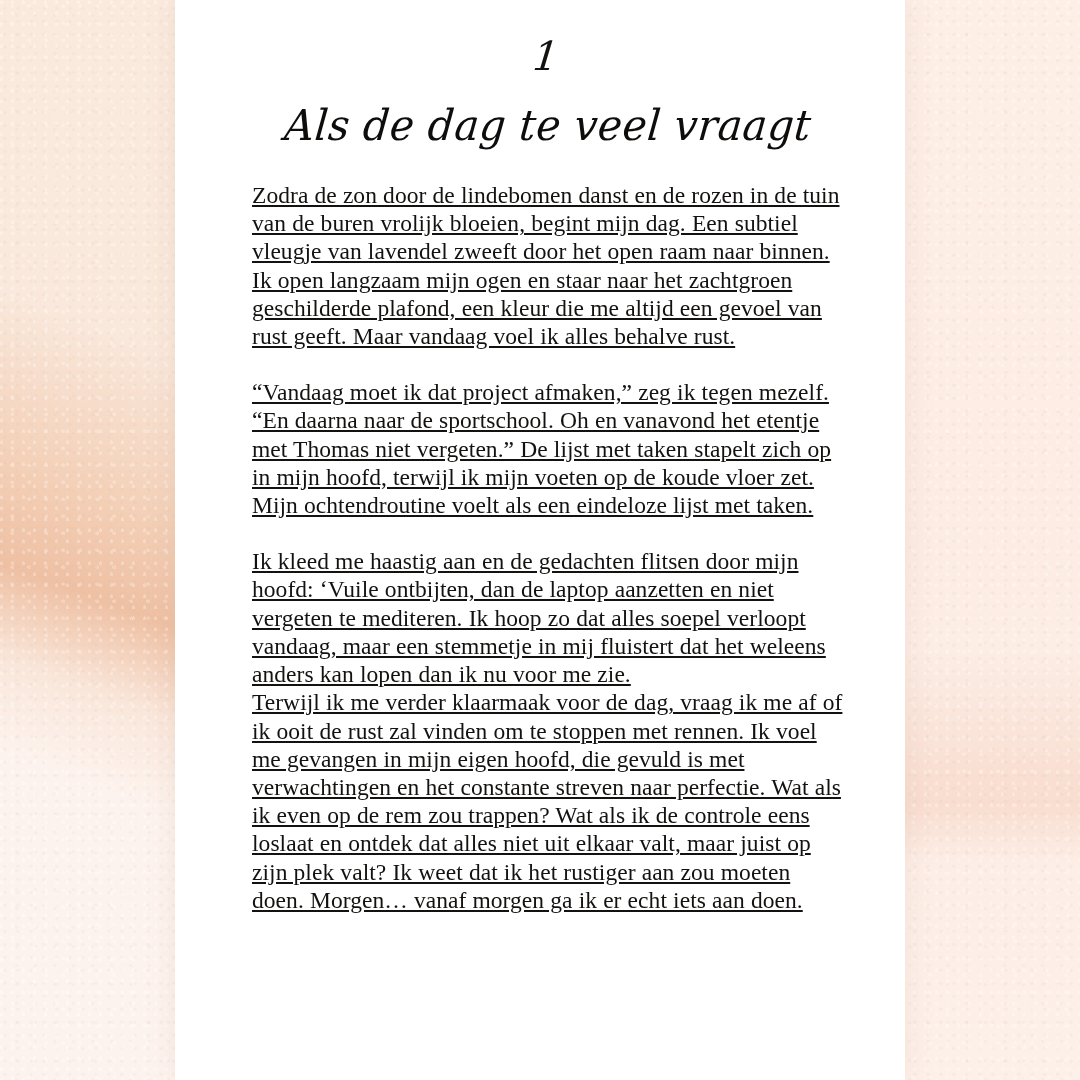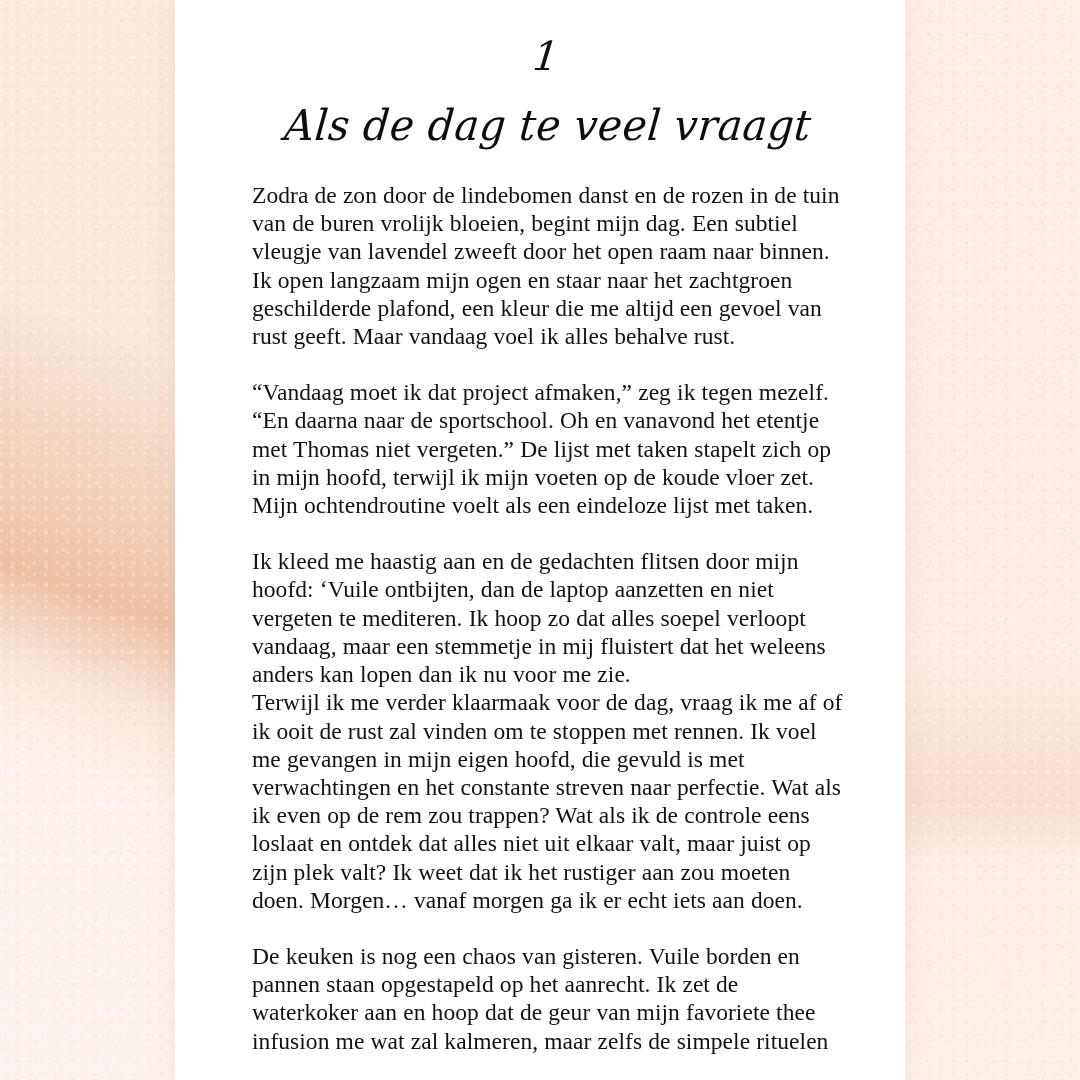--- a/index.html
+++ b/index.html
@@ -131,20 +131,21 @@
     font-size: 23.5px;
     line-height: 28.2px;
     color: #131211;
     text-align: left;
     letter-spacing: 0.05px;
     word-spacing: 0.2px;
   }
 
   .chapter-body p {
     margin: 0 0 28px 0;
+    text-decoration: underline;
   }
 
   .chapter-body p:last-child {
     margin-bottom: 0;
   }
 </style>
 </head>
 <body>
 
 <div class="book-mockup">
@@ -160,19 +161,18 @@
 
       <div class="chapter-number">1</div>
 
       <h1 class="chapter-title">Als de dag te veel vraagt</h1>
 
       <div class="chapter-body">
           <p>Zodra de zon door de lindebomen danst en de rozen in de tuin van de buren vrolijk bloeien, begint mijn dag. Een subtiel vleugje van lavendel zweeft door het open raam naar binnen. Ik open langzaam mijn ogen en staar naar het zachtgroen geschilderde plafond, een kleur die me altijd een gevoel van rust geeft. Maar vandaag voel ik alles behalve rust.</p>
           <p>“Vandaag moet ik dat project afmaken,” zeg ik tegen mezelf. “En daarna naar de sportschool. Oh en vanavond het etentje met Thomas niet vergeten.” De lijst met taken stapelt zich op in mijn hoofd, terwijl ik mijn voeten op de koude vloer zet. Mijn ochtendroutine voelt als een eindeloze lijst met taken.</p>
           <p style="margin-bottom: 0px;">Ik kleed me haastig aan en de gedachten flitsen door mijn hoofd: ‘Vuile ontbijten, dan de laptop aanzetten en niet vergeten te mediteren. Ik hoop zo dat alles soepel verloopt vandaag, maar een stemmetje in mij fluistert dat het weleens anders kan lopen dan ik nu voor me zie.</p>
           <p>Terwijl ik me verder klaarmaak voor de dag, vraag ik me af of ik ooit de rust zal vinden om te stoppen met rennen. Ik voel me gevangen in mijn eigen hoofd, die gevuld is met verwachtingen en het constante streven naar perfectie. Wat als ik even op de rem zou trappen? Wat als ik de controle eens loslaat en ontdek dat alles niet uit elkaar valt, maar juist op zijn plek valt? Ik weet dat ik het rustiger aan zou moeten doen. Morgen… vanaf morgen ga ik er echt iets aan doen.</p>
-          <p style="margin-bottom: 0px;">De keuken is nog een chaos van gisteren. Vuile borden en pannen staan opgestapeld op het aanrecht. Ik zet de waterkoker aan en hoop dat de geur van mijn favoriete thee infusion me wat zal kalmeren, maar zelfs de simpele rituelen</p>
         </div>
 
     </div>
   </div>
 
 </div>
 
 </body></html>

